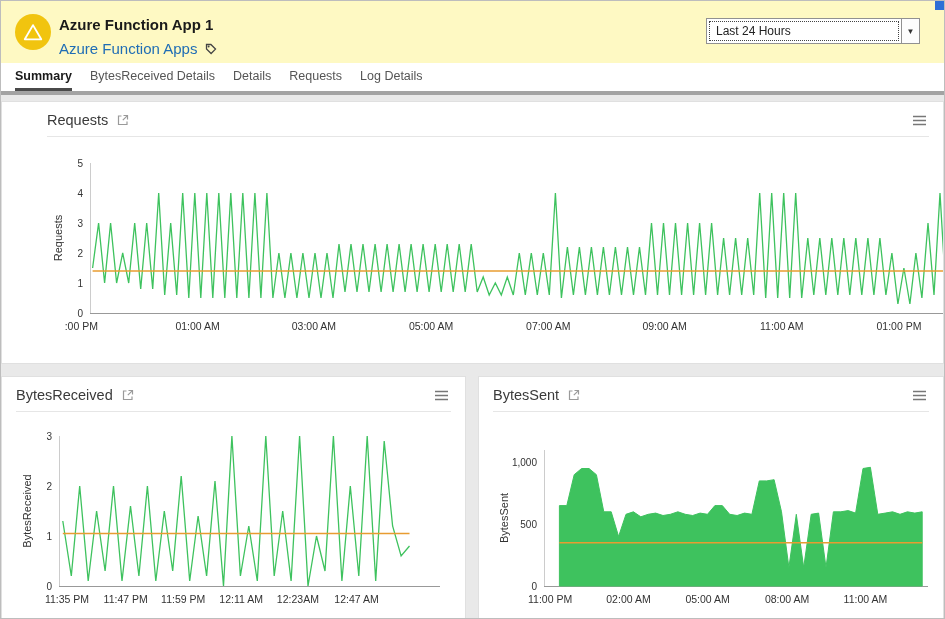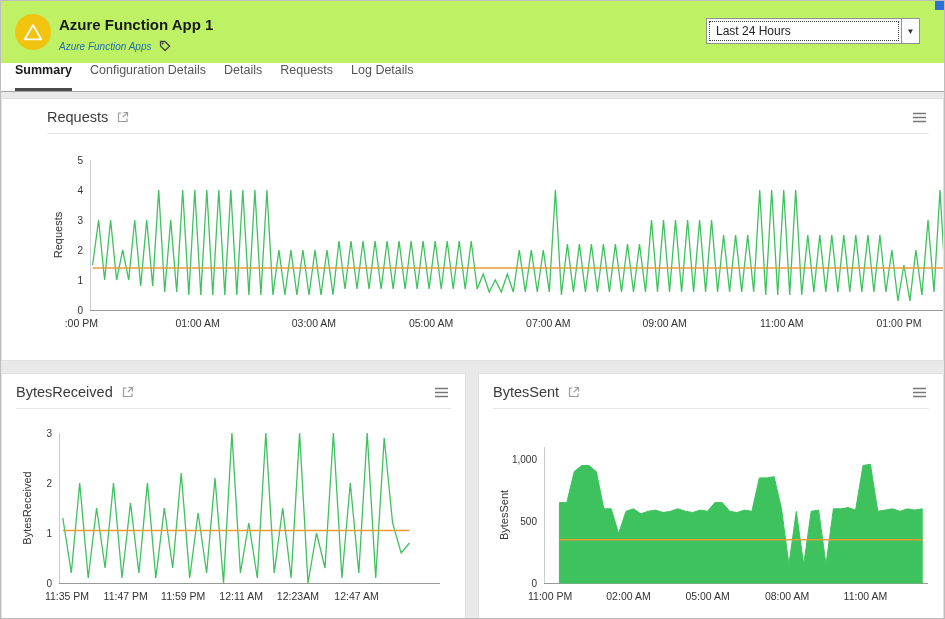--- a/index.html
+++ b/index.html
@@ -8,49 +8,49 @@
     width:945px; height:619px; overflow:hidden;
     background:#e9e9e9;
     border:1px solid #bdbdbd;
     font-family:"Liberation Sans", sans-serif;
     color:#333;
     position:relative;
   }
   .corner-mark { position:absolute; top:0; right:0; width:9px; height:9px; background:#2f6fd6; z-index:5; }
 
   
-  .white-head { background:#bef264; border-bottom:1px solid #a3a3a3; }
+  .white-head { background:#fef9c3; border-bottom:4px solid #a3a3a3; }
   .topbar { height:62px; position:relative; padding:13px 14px 0 14px; display:flex; align-items:flex-start; }
   .app-icon {
     width:36px; height:36px; border-radius:50%; background:#f1c40f;
     display:flex; align-items:center; justify-content:center; flex:0 0 auto;
   }
   .titles { margin-left:8px; }
   .app-title { font-size:15px; font-weight:bold; color:#1a1a1a; line-height:18px; padding-top:2px; }
   .app-sub { margin-top:6px; display:flex; align-items:center; gap:8px; }
-  .app-sub a { font-size:10px; color:#1f6db5; text-decoration:none; cursor:pointer;font-style:italic; }
+  .app-sub a { font-size:15px; color:#1f6db5; text-decoration:none; cursor:pointer; }
   .tag-icon { display:inline-flex; }
 
   .range-dd {
     position:absolute; right:24px; top:17px;
     width:214px; height:26px; background:#fff;
     border:1px solid #919191; display:flex; align-items:stretch; cursor:pointer;
   }
   .dd-text {
     flex:1; margin:2px; border:1px dotted #444; font-size:12px;
     display:flex; align-items:center; padding:0 6px; color:#222; white-space:nowrap; overflow:hidden;
   }
   .dd-btn {
     width:18px; border-left:1px solid #919191; background:#fdfdfd;
     display:flex; align-items:center; justify-content:center; font-size:8px; color:#333;
   }
 
   
   .tabs { display:flex; gap:18px; padding:0 14px; height:28px; align-items:flex-end; background:#fff; }
-  .tab { font-size:12.5px; color:#555; padding-bottom:11px; cursor:pointer; border-bottom:3px solid transparent; }
+  .tab { font-size:12.5px; color:#555; padding-bottom:5px; cursor:pointer; border-bottom:3px solid transparent; }
   .tab.active { color:#1a1a1a; font-weight:bold; border-bottom-color:#4a4a4a; }
 
   
   main { padding:0; }
   .panel { background:#fff; border:1px solid #e0e0e0; display:flex; flex-direction:column; }
   #panel-requests { margin-top:6px; height:263px;padding-left:31px; }
   .row { display:flex; gap:12px; margin-top:12px; height:247px; }
   #panel-bytesreceived { width:465px; flex:0 0 auto; }
   #panel-bytessent { flex:1;text-align:center; }
 
@@ -96,21 +96,21 @@
         </span>
       </div>
     </div>
     <div class="range-dd">
       <span class="dd-text">Last 24 Hours</span>
       <span class="dd-btn">▼</span>
     </div>
   </div>
   <nav class="tabs">
     <span class="tab active">Summary</span>
-    <span class="tab">Configuration Details</span>
+    <span class="tab">BytesReceived Details</span>
     <span class="tab">Details</span>
     <span class="tab">Requests</span>
     <span class="tab">Log Details</span>
   </nav>
 </div>
 
 <main>
 
   <section class="panel" id="panel-requests">
     <div class="panel-head">

